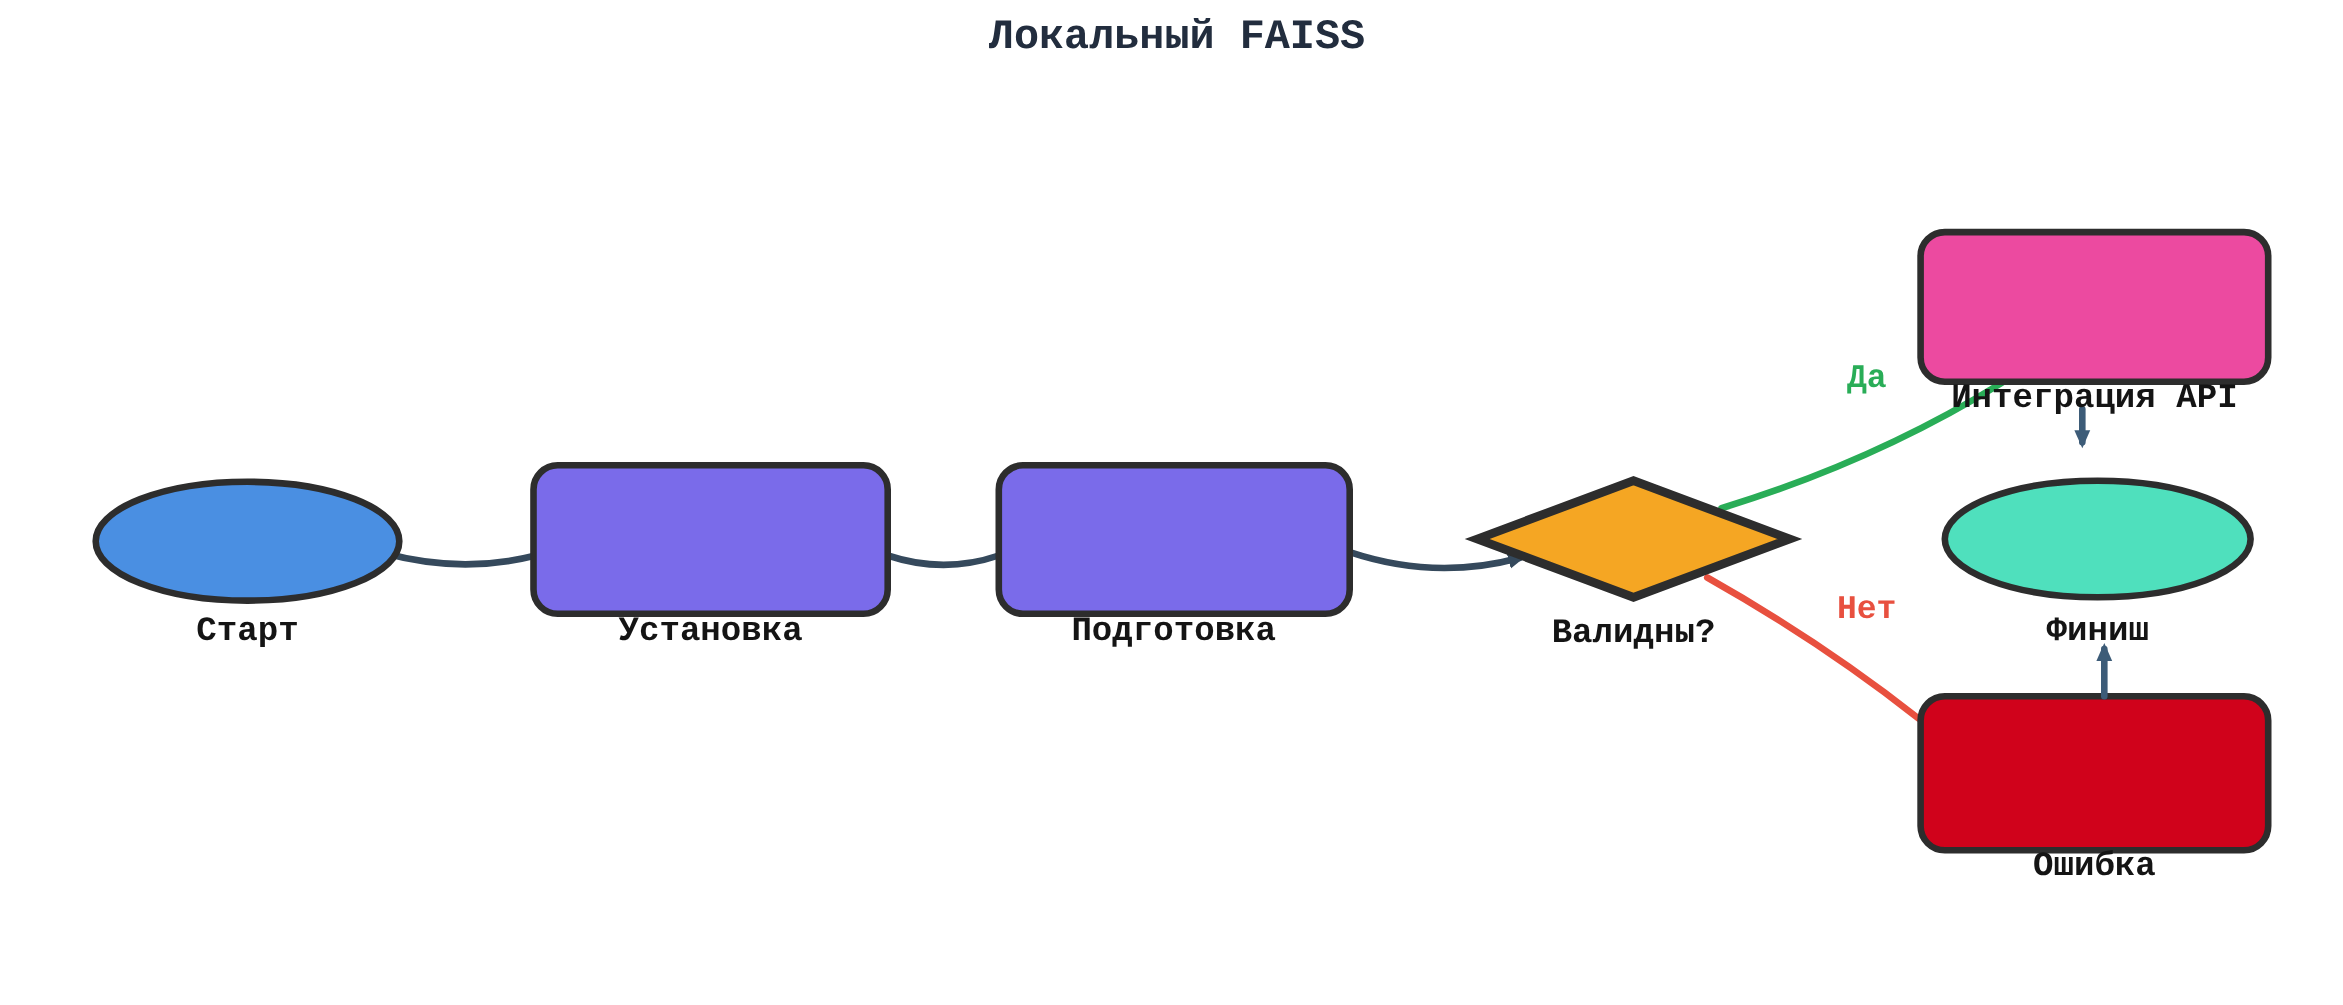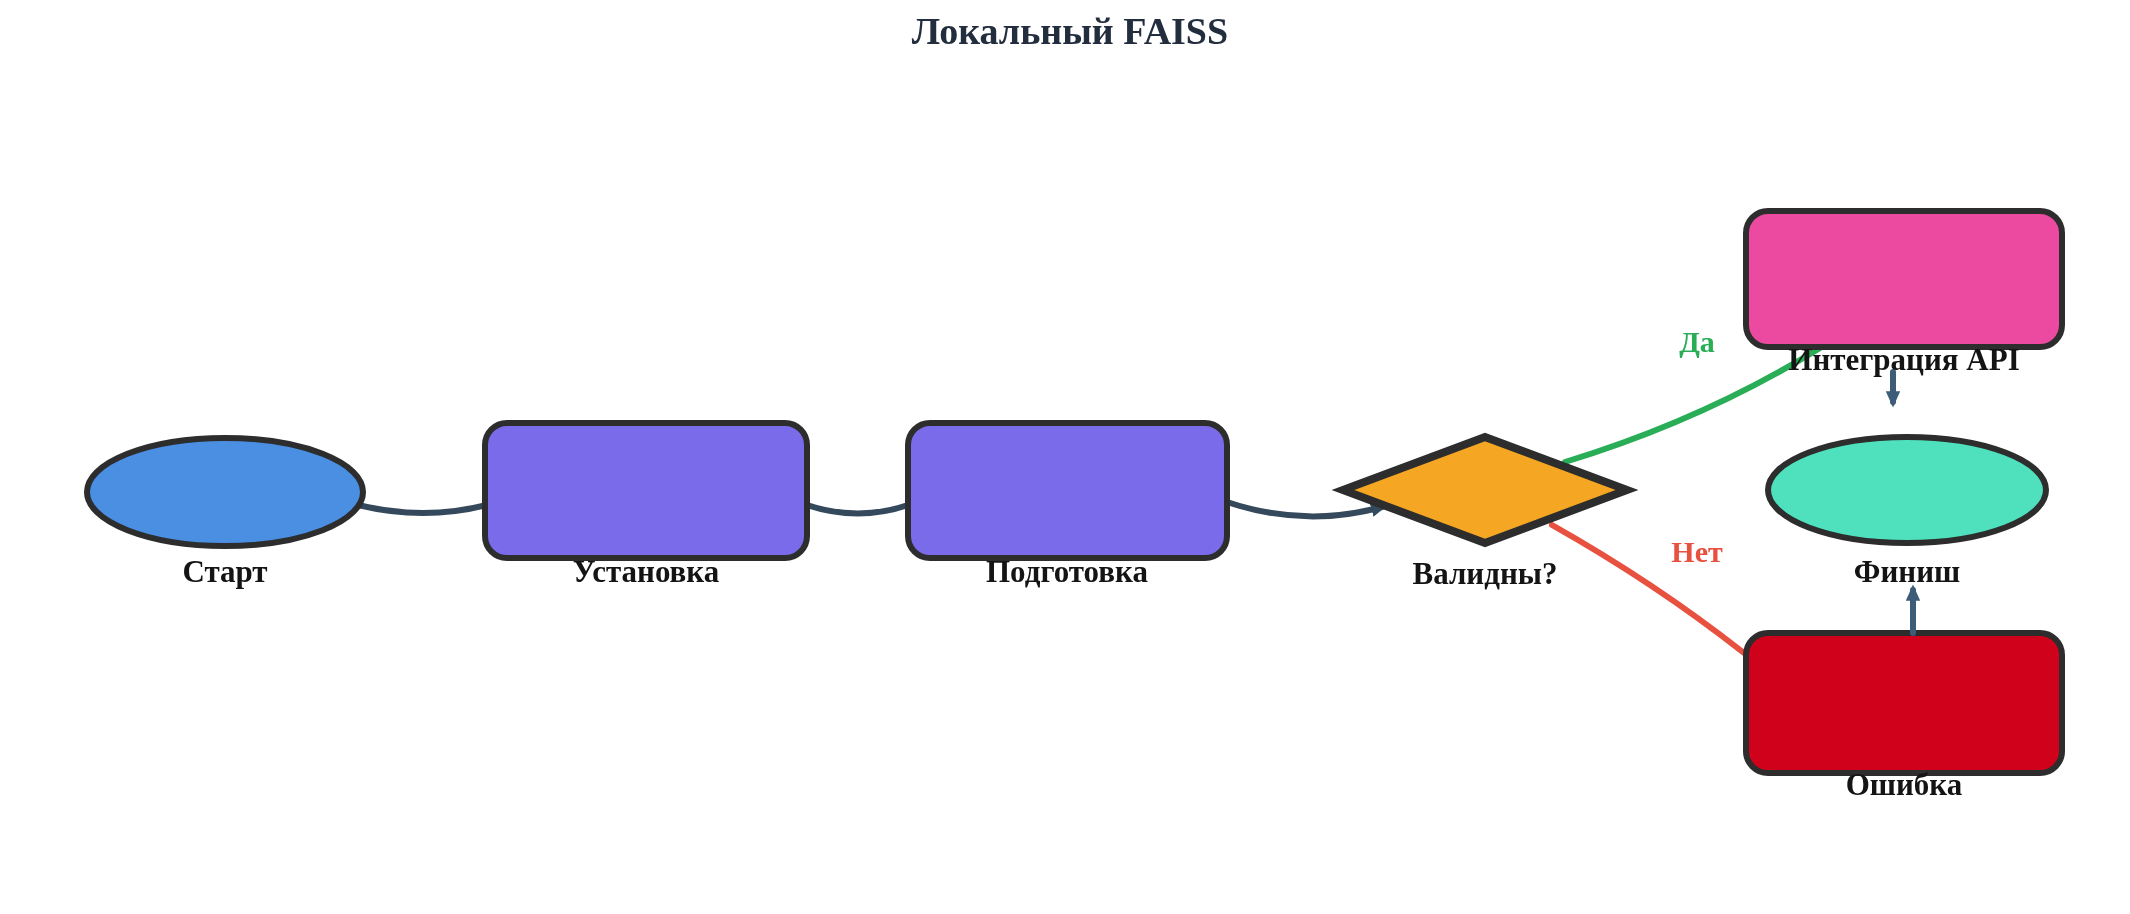--- a/index.html
+++ b/index.html
@@ -5,21 +5,21 @@
   html, body {
     margin: 0;
     padding: 0;
     background: #ffffff;
   }
   .canvas {
     position: relative;
     width: 1912px;
     height: 914px;
     background: #ffffff;
-    font-family: Liberation Serif, serif;
+    font-family: Liberation Mono, monospace;
   }
   svg { display: block; }
   .title-text {
     font-size: 38px;
     font-weight: bold;
     text-anchor: middle;
   }
   .node-shape {
     stroke: #2d2d2d;
     stroke-width: 6;

